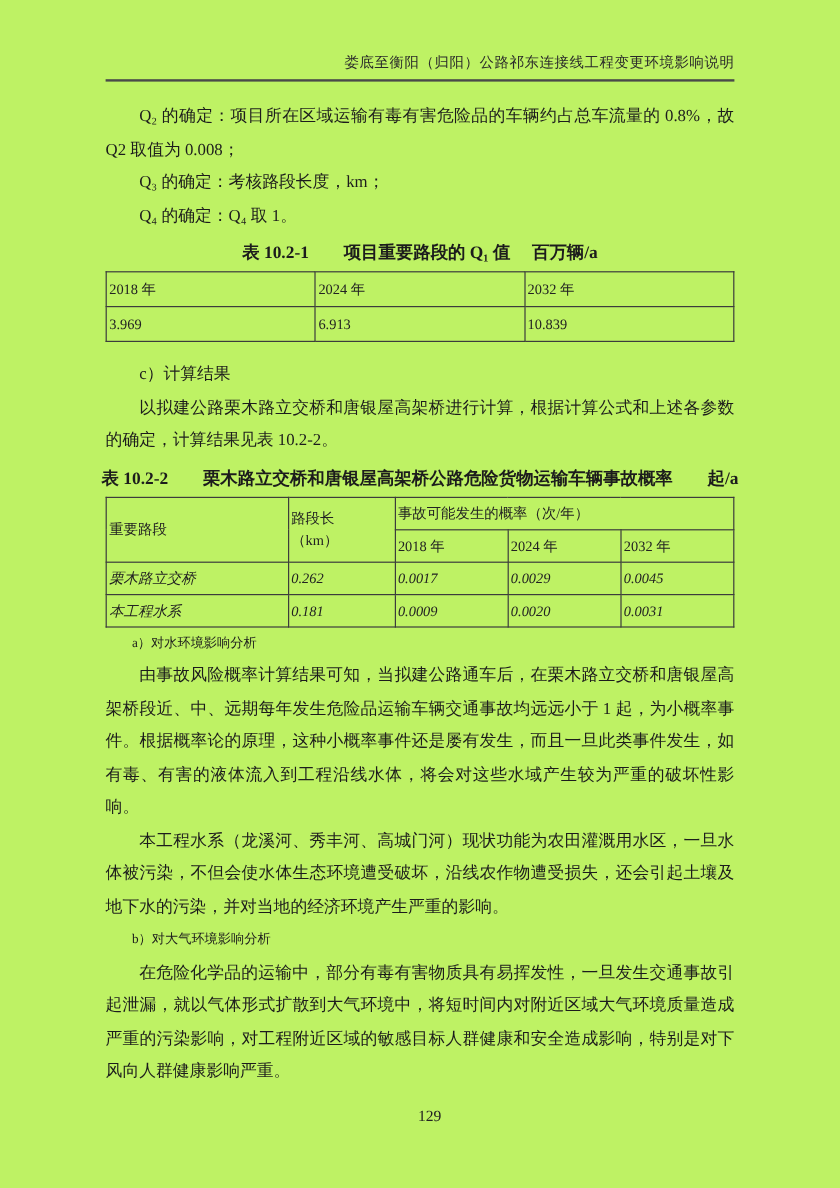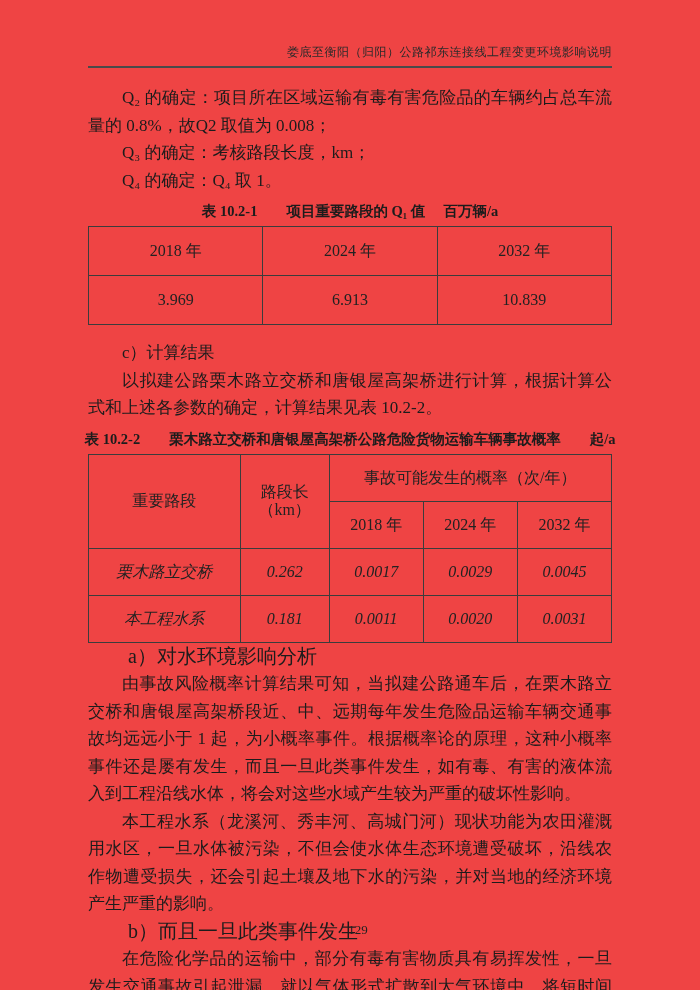--- a/index.html
+++ b/index.html
@@ -5,38 +5,38 @@
   html, body {
     margin: 0;
     padding: 0;
     background: #ffffff;
   }
   .page {
     position: relative;
     width: 700px;
     height: 990px;
     margin: 0 auto;
-    background: #ef4444;
+    background: #bef264;
     box-sizing: border-box;
     padding: 44px 88px 0 88px;
     font-family: "Liberation Serif", "DejaVu Serif", serif;
     color: #1c1c1c;
     overflow: hidden;
   }
   .doc-header {
     text-align: right;
     font-size: 12px;
     letter-spacing: 0.5px;
     color: #2a2a2a;
     padding-bottom: 5px;
     border-bottom: 2.5px solid #4a4a4a;
   }
   p.body {
     margin: 0;
-    font-size: 17px;
+    font-size: 14px;
     line-height: 27.5px;
     text-align: justify;
     text-indent: 2em;
     color: #1c1c1c;
   }
   p.first-para { margin-top: 16px; }
   p.calc-head { margin-top: 14px; }
   .caption {
     margin: 6px 0 4px 0;
     text-align: center;
@@ -46,41 +46,40 @@
     white-space: nowrap;
   }
   .caption.wide { margin-left: -16px; margin-right: -16px; }
   table.doc-table {
     width: 100%;
     border-collapse: collapse;
     table-layout: fixed;
   }
   table.doc-table td {
     border: 1px solid #3c3c3c;
-    text-align: center;
     vertical-align: middle;
-    font-size: 16px;
+    font-size: 12px;
     line-height: 18px;
-    padding: 12px 2px;
+    padding: 2px 2px;
     color: #222222;
   }
   table.t1 td { height: 24px; }
   table.t2 td.h-group { height: 22px; }
   table.t2 td.h-year { height: 22px; }
   table.t2 td.data { height: 22px; font-style: italic; }
   .section-heading {
     margin: 14px 0 0 0;
     font-size: 15.5px;
     line-height: 24px;
     font-weight: 400;
     color: #1c1c1c;
   }
   .sub-heading {
     margin: 0;
-    font-size: 20px;
+    font-size: 11px;
     line-height: 27.5px;
     text-indent: 2em;
   }
   .page-number {
     position: absolute;
     left: 16px;
     right: 0;
     top: 922px;
     text-align: center;
     font-size: 13px;
@@ -147,29 +146,29 @@
     <tr>
       <td class="data">栗木路立交桥</td>
       <td class="data">0.262</td>
       <td class="data">0.0017</td>
       <td class="data">0.0029</td>
       <td class="data">0.0045</td>
     </tr>
     <tr>
       <td class="data">本工程水系</td>
       <td class="data">0.181</td>
-      <td class="data">0.0011</td>
+      <td class="data">0.0009</td>
       <td class="data">0.0020</td>
       <td class="data">0.0031</td>
     </tr>
   </tbody>
     </table>
 
 
   <p class="sub-heading">a）对水环境影响分析</p>
   <p class="body">由事故风险概率计算结果可知，当拟建公路通车后，在栗木路立交桥和唐银屋高架桥段近、中、远期每年发生危险品运输车辆交通事故均远远小于 1 起，为小概率事件。根据概率论的原理，这种小概率事件还是屡有发生，而且一旦此类事件发生，如有毒、有害的液体流入到工程沿线水体，将会对这些水域产生较为严重的破坏性影响。</p>
   <p class="body">本工程水系（龙溪河、秀丰河、高城门河）现状功能为农田灌溉用水区，一旦水体被污染，不但会使水体生态环境遭受破坏，沿线农作物遭受损失，还会引起土壤及地下水的污染，并对当地的经济环境产生严重的影响。</p>
-  <p class="sub-heading">b）而且一旦此类事件发生</p>
+  <p class="sub-heading">b）对大气环境影响分析</p>
   <p class="body">在危险化学品的运输中，部分有毒有害物质具有易挥发性，一旦发生交通事故引起泄漏，就以气体形式扩散到大气环境中，将短时间内对附近区域大气环境质量造成严重的污染影响，对工程附近区域的敏感目标人群健康和安全造成影响，特别是对下风向人群健康影响严重。</p>
 
   <div class="page-number">129</div>
 
 </div>
 
 </body></html>

